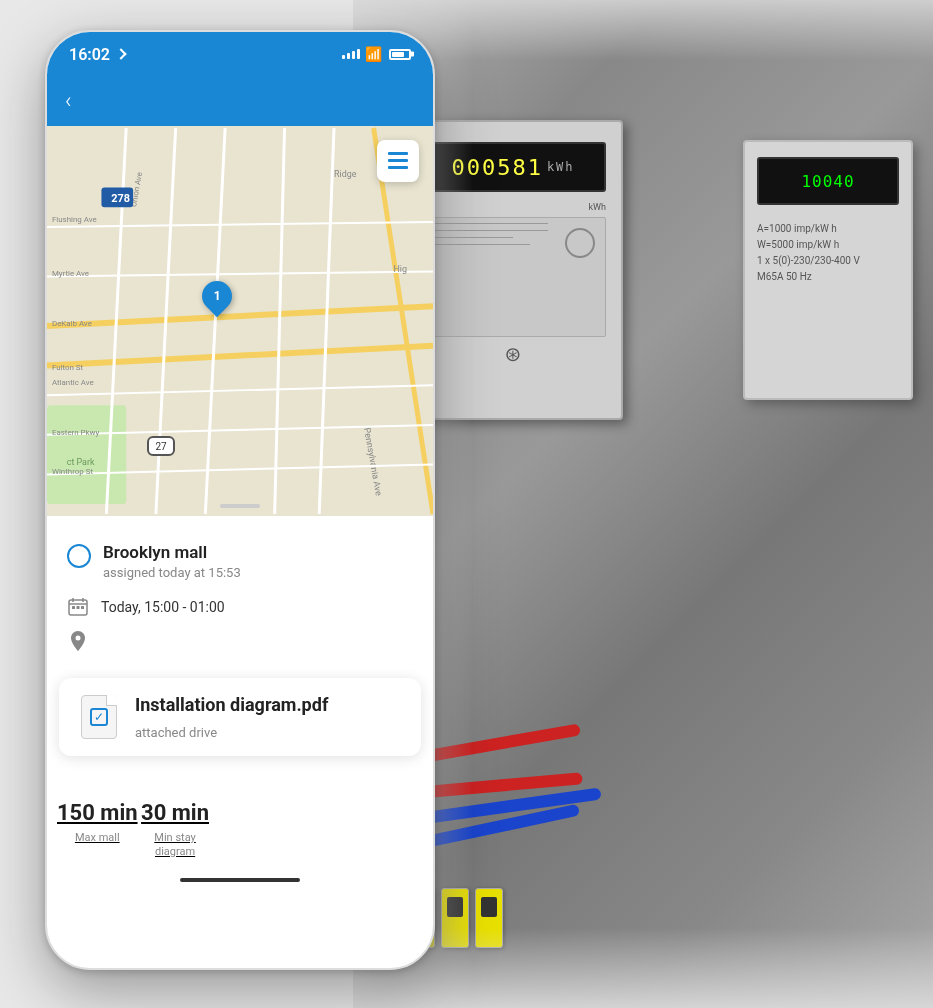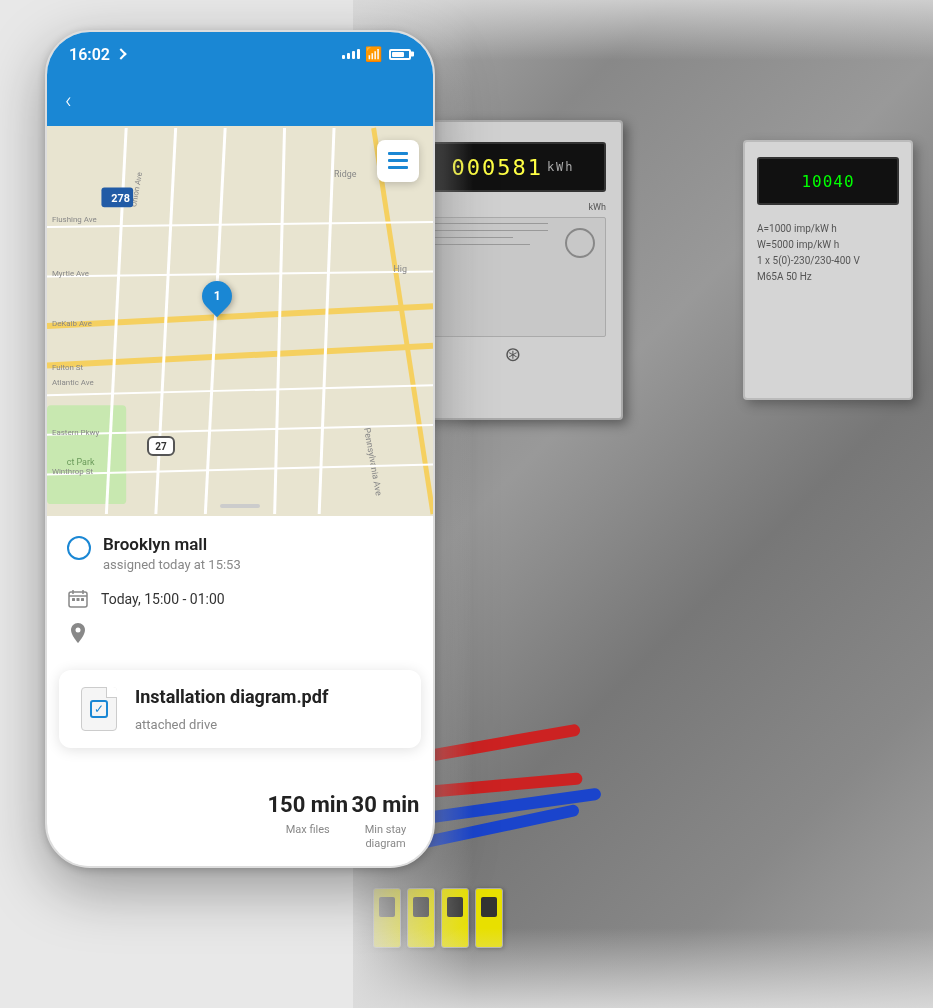--- a/index.html
+++ b/index.html
@@ -180,21 +180,21 @@
       height: 80px;
       background: linear-gradient(to top, rgba(220,220,220,0.9) 0%, transparent 100%);
     }
 
     
     .phone {
       position: absolute;
       left: 45px;
       top: 30px;
       width: 390px;
-      height: 838px;
+      height: 940px;
       background: #fff;
       border-radius: 45px;
       box-shadow: 0 20px 60px rgba(0,0,0,0.35), 0 2px 8px rgba(0,0,0,0.2);
       overflow: hidden;
       border: 2px solid #ddd;
     }
 
     
     .status-bar {
       background: #1a87d4;
@@ -365,21 +365,21 @@
       left: 100px;
       background: #fff;
       border: 2px solid #555;
       border-radius: 6px;
       width: 28px;
       height: 20px;
       display: flex;
       align-items: center;
       justify-content: center;
       font-size: 10px;
-      font-weight: bold;
+      font-weight: normal;
       color: #333;
     }
 
     
     .map-scroll {
       position: absolute;
       bottom: 8px;
       left: 50%;
       transform: translateX(-50%);
       width: 40px;
@@ -393,20 +393,21 @@
       padding: 18px 20px 10px;
       background: #fff;
     }
 
     
     .location-header {
       display: flex;
       align-items: flex-start;
       gap: 12px;
       margin-bottom: 16px;
+      margin-top: 8px;
     }
     .location-icon-circle {
       width: 24px;
       height: 24px;
       border: 2.5px solid #1a87d4;
       border-radius: 50%;
       flex-shrink: 0;
       margin-top: 2px;
     }
     .location-info {
@@ -512,23 +513,24 @@
       margin-bottom: 10px;
     }
     .attach-label {
       font-size: 13px;
       color: #888;
     }
 
     
     .stats-row {
       display: flex;
-      justify-content: flex-end;
+      justify-content: flex-start;
       padding: 20px 10px 10px;
       margin-top: 8px;
+      text-decoration: underline;
     }
     .stat-item {
       display: flex;
       flex-direction: column;
       align-items: center;
       gap: 6px;
     }
     .stat-value {
       font-size: 22px;
       font-weight: 700;
@@ -763,21 +765,21 @@
       <div class="attach-text">
         <div class="attach-filename">Installation diagram.pdf</div>
         <div class="attach-label">attached drive</div>
       </div>
     </div>
   </div>
 
   <div class="stats-row">
     <div class="stat-item">
       <div class="stat-value">150 min</div>
-      <div class="stat-label">Max files</div>
+      <div class="stat-label">Max mall</div>
     </div>
     <div class="stat-item">
       <div class="stat-value">30 min</div>
       <div class="stat-label">Min stay diagram</div>
     </div>
   </div>
 
   <div class="home-indicator">
     <div class="home-bar"></div>
   </div>

